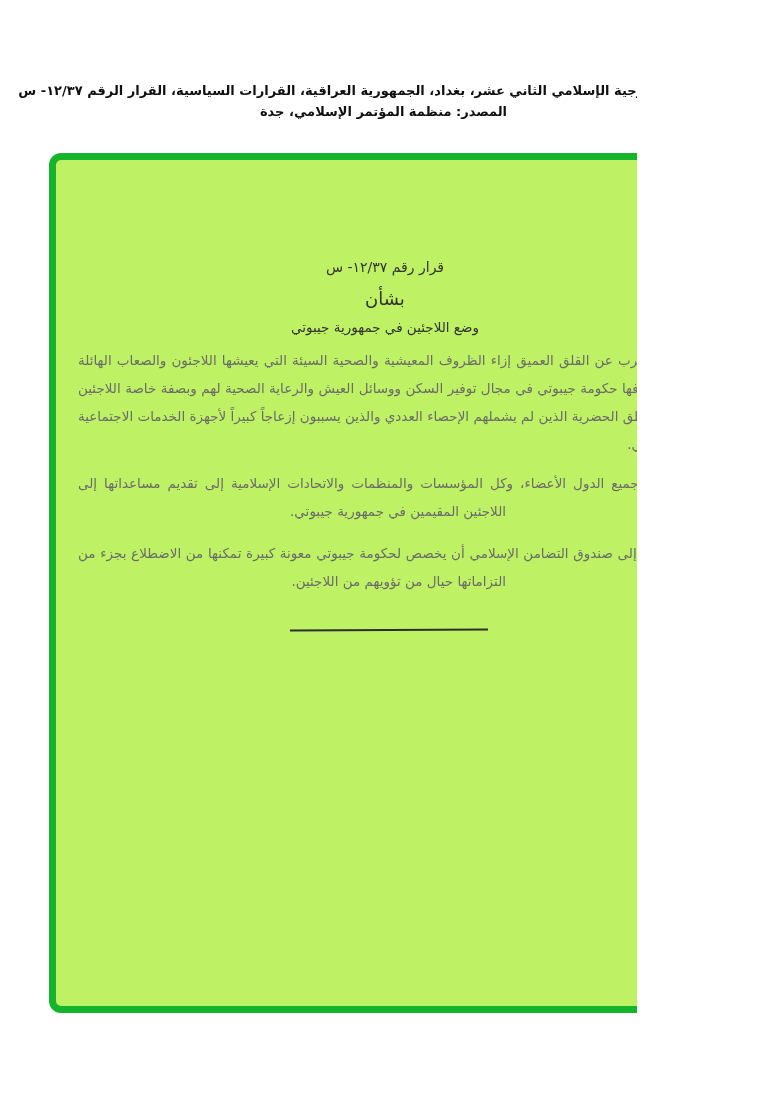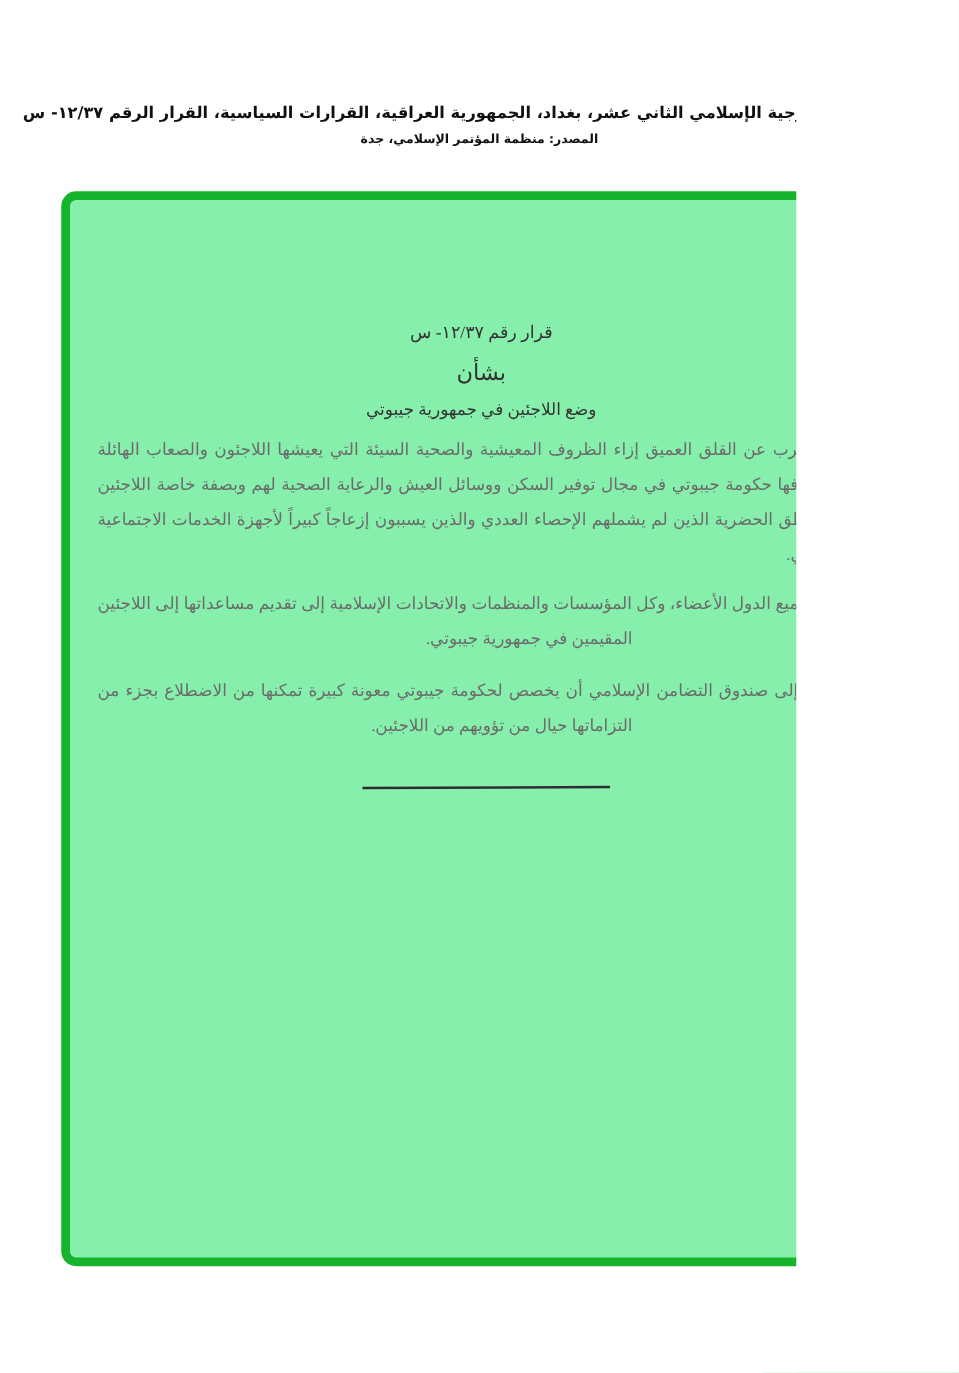--- a/index.html
+++ b/index.html
@@ -26,37 +26,36 @@
     direction: rtl;
     color: #101010;
   }
   .caption-line1 {
     font-size: 13px;
     font-weight: bold;
     letter-spacing: 0.1px;
     line-height: 18px;
   }
   .caption-line2 {
-    font-size: 10px;
+    font-size: 13px;
     font-weight: bold;
     margin-top: 5px;
     line-height: 14px;
   }
 
   
   .doc-frame {
     position: absolute;
     left: 49px;
     top: 153px;
     width: 649px;
     height: 846px;
     border: 7px solid #15b42c;
     border-radius: 12px;
-    background: #86efac;
-    font-family: Liberation Serif, serif;
+    background: #bef264;
   }
 
   
   .doc-page {
     position: absolute;
     inset: 0;
     direction: rtl;
     padding: 98px 13px 0 22px;
     color: #2b2b2b;
   }

